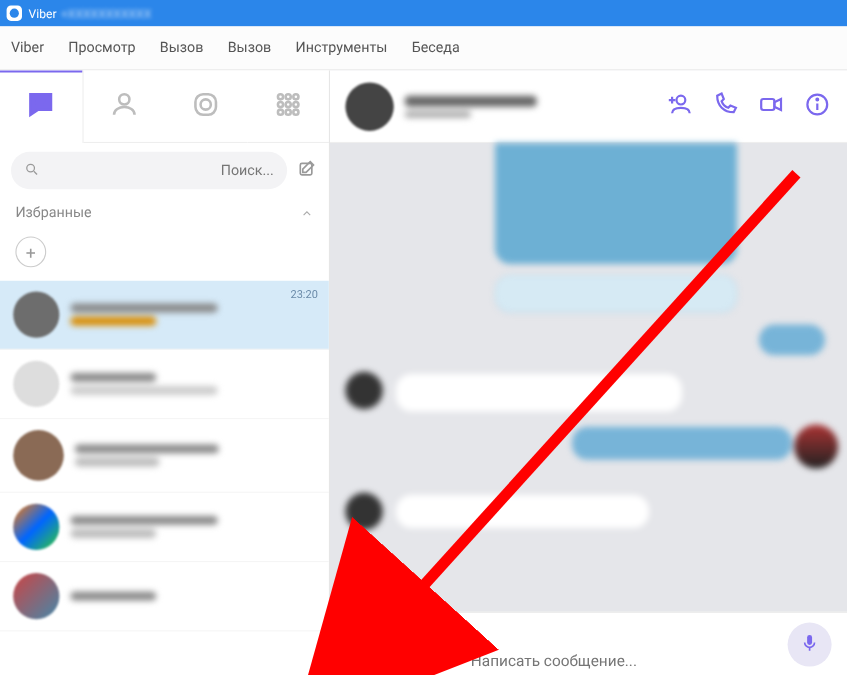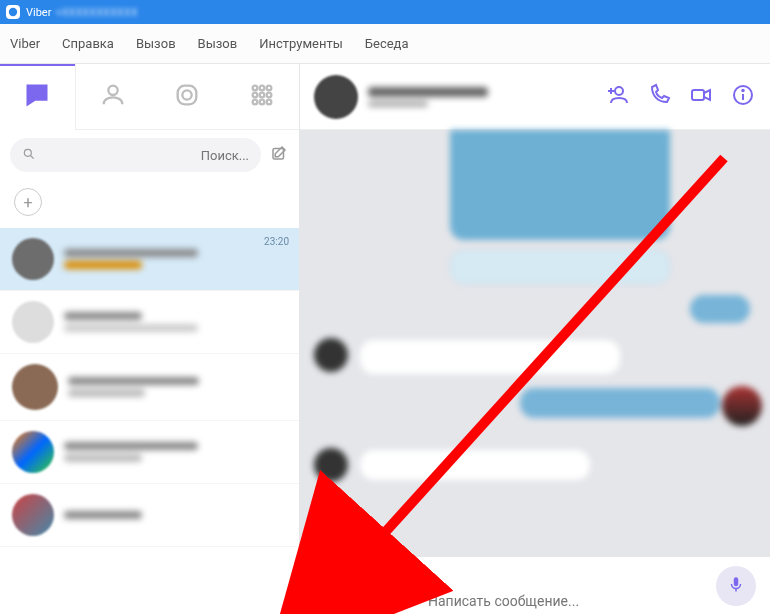--- a/index.html
+++ b/index.html
@@ -98,21 +98,21 @@
     <svg viewBox="0 0 24 24">
         <circle cx="12" cy="12" r="10"></circle>
       </svg>
   </div>
   <span class="ttext">Viber</span>
   <span class="blur">+XXXXXXXXXXX</span>
 </div>
 
 <div class="menubar">
   <span>Viber</span>
-  <span>Справка</span>
+  <span>Просмотр</span>
   <span>Вызов</span>
   <span>Вызов</span>
   <span>Инструменты</span>
   <span>Беседа</span>
 </div>
 
 <div class="main">
 
   <div class="sidebar">
     <div class="tabstrip">
@@ -171,20 +171,28 @@
       <div class="composebtn">
         <span>
           <svg viewBox="0 0 24 24">
               <rect x="4" y="6" width="14" height="14" rx="2"></rect>
               <path d="M16 4l4 4-9 9H7v-4z"></path>
             </svg>
         </span>
       </div>
     </div>
 
+    <div class="section-head">
+      <span>Избранные</span>
+      <span class="chev">
+        <svg viewBox="0 0 24 24">
+            <polyline points="6 15 12 9 18 15"></polyline>
+          </svg>
+      </span>
+    </div>
 
     <div class="addcircle">
       <span>+</span>
     </div>
 
     <div class="chatlist">
       <div class="chatitem active">
         <div class="avatar"></div>
         <div class="lines">
             <div class="line short"></div>

